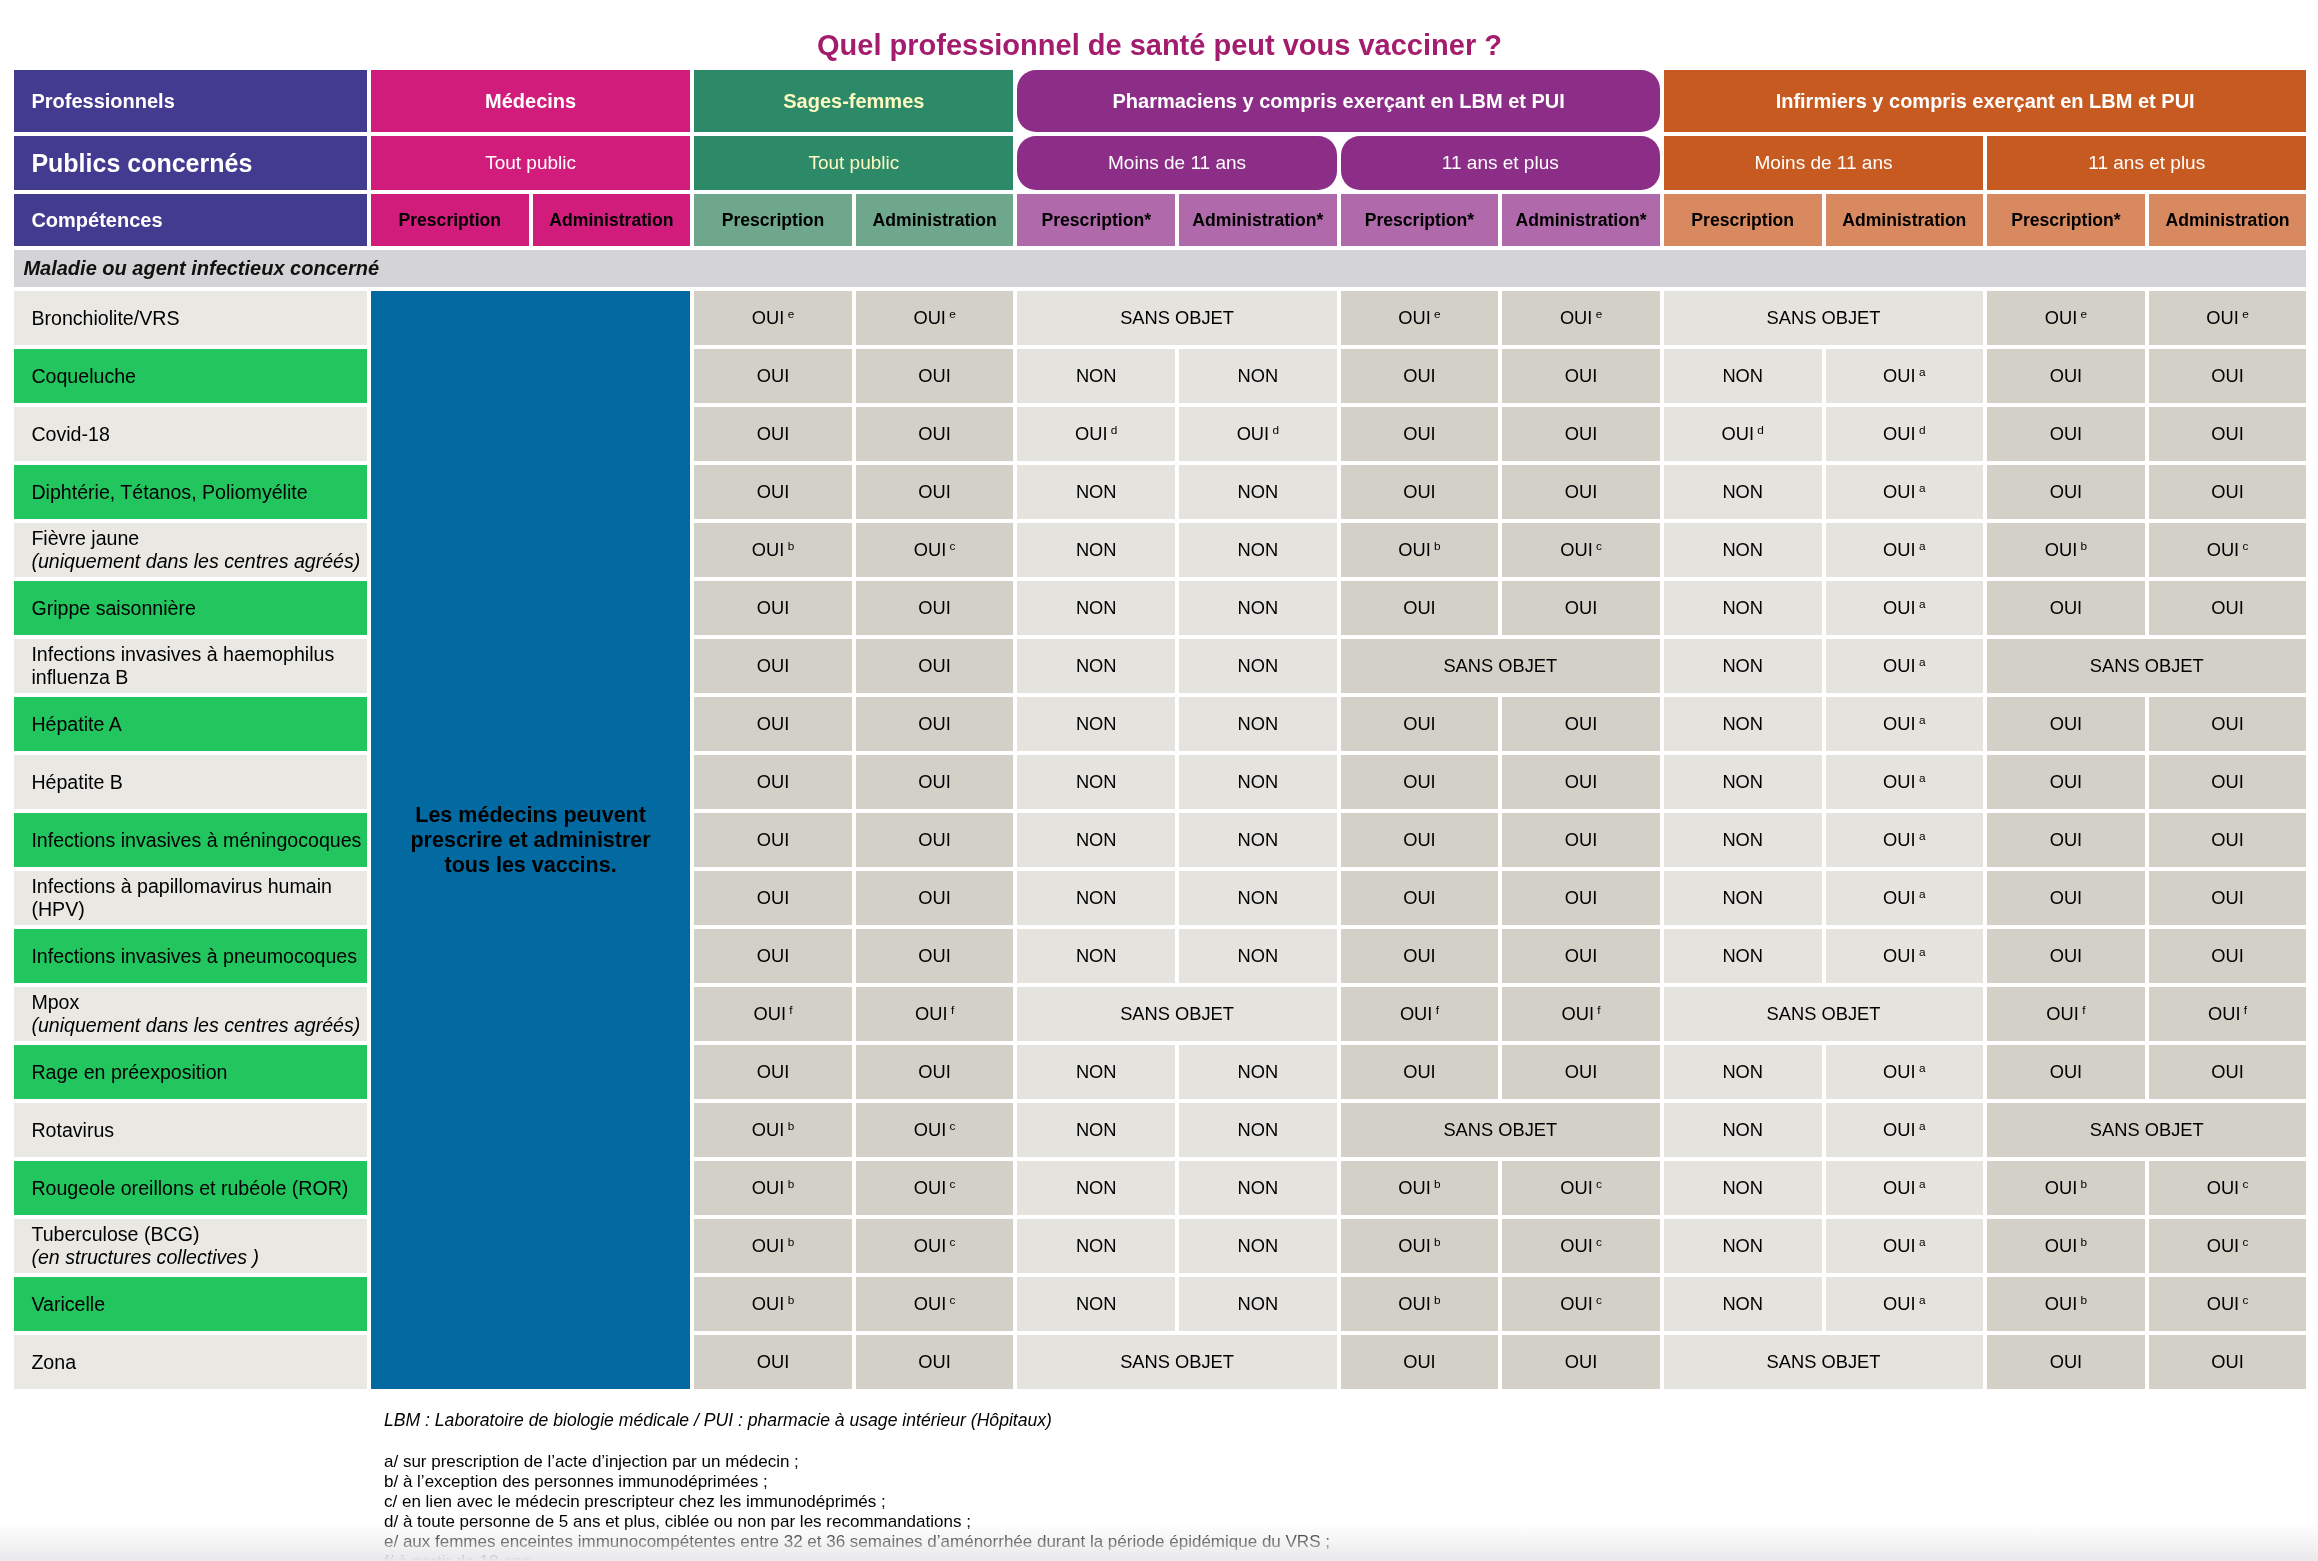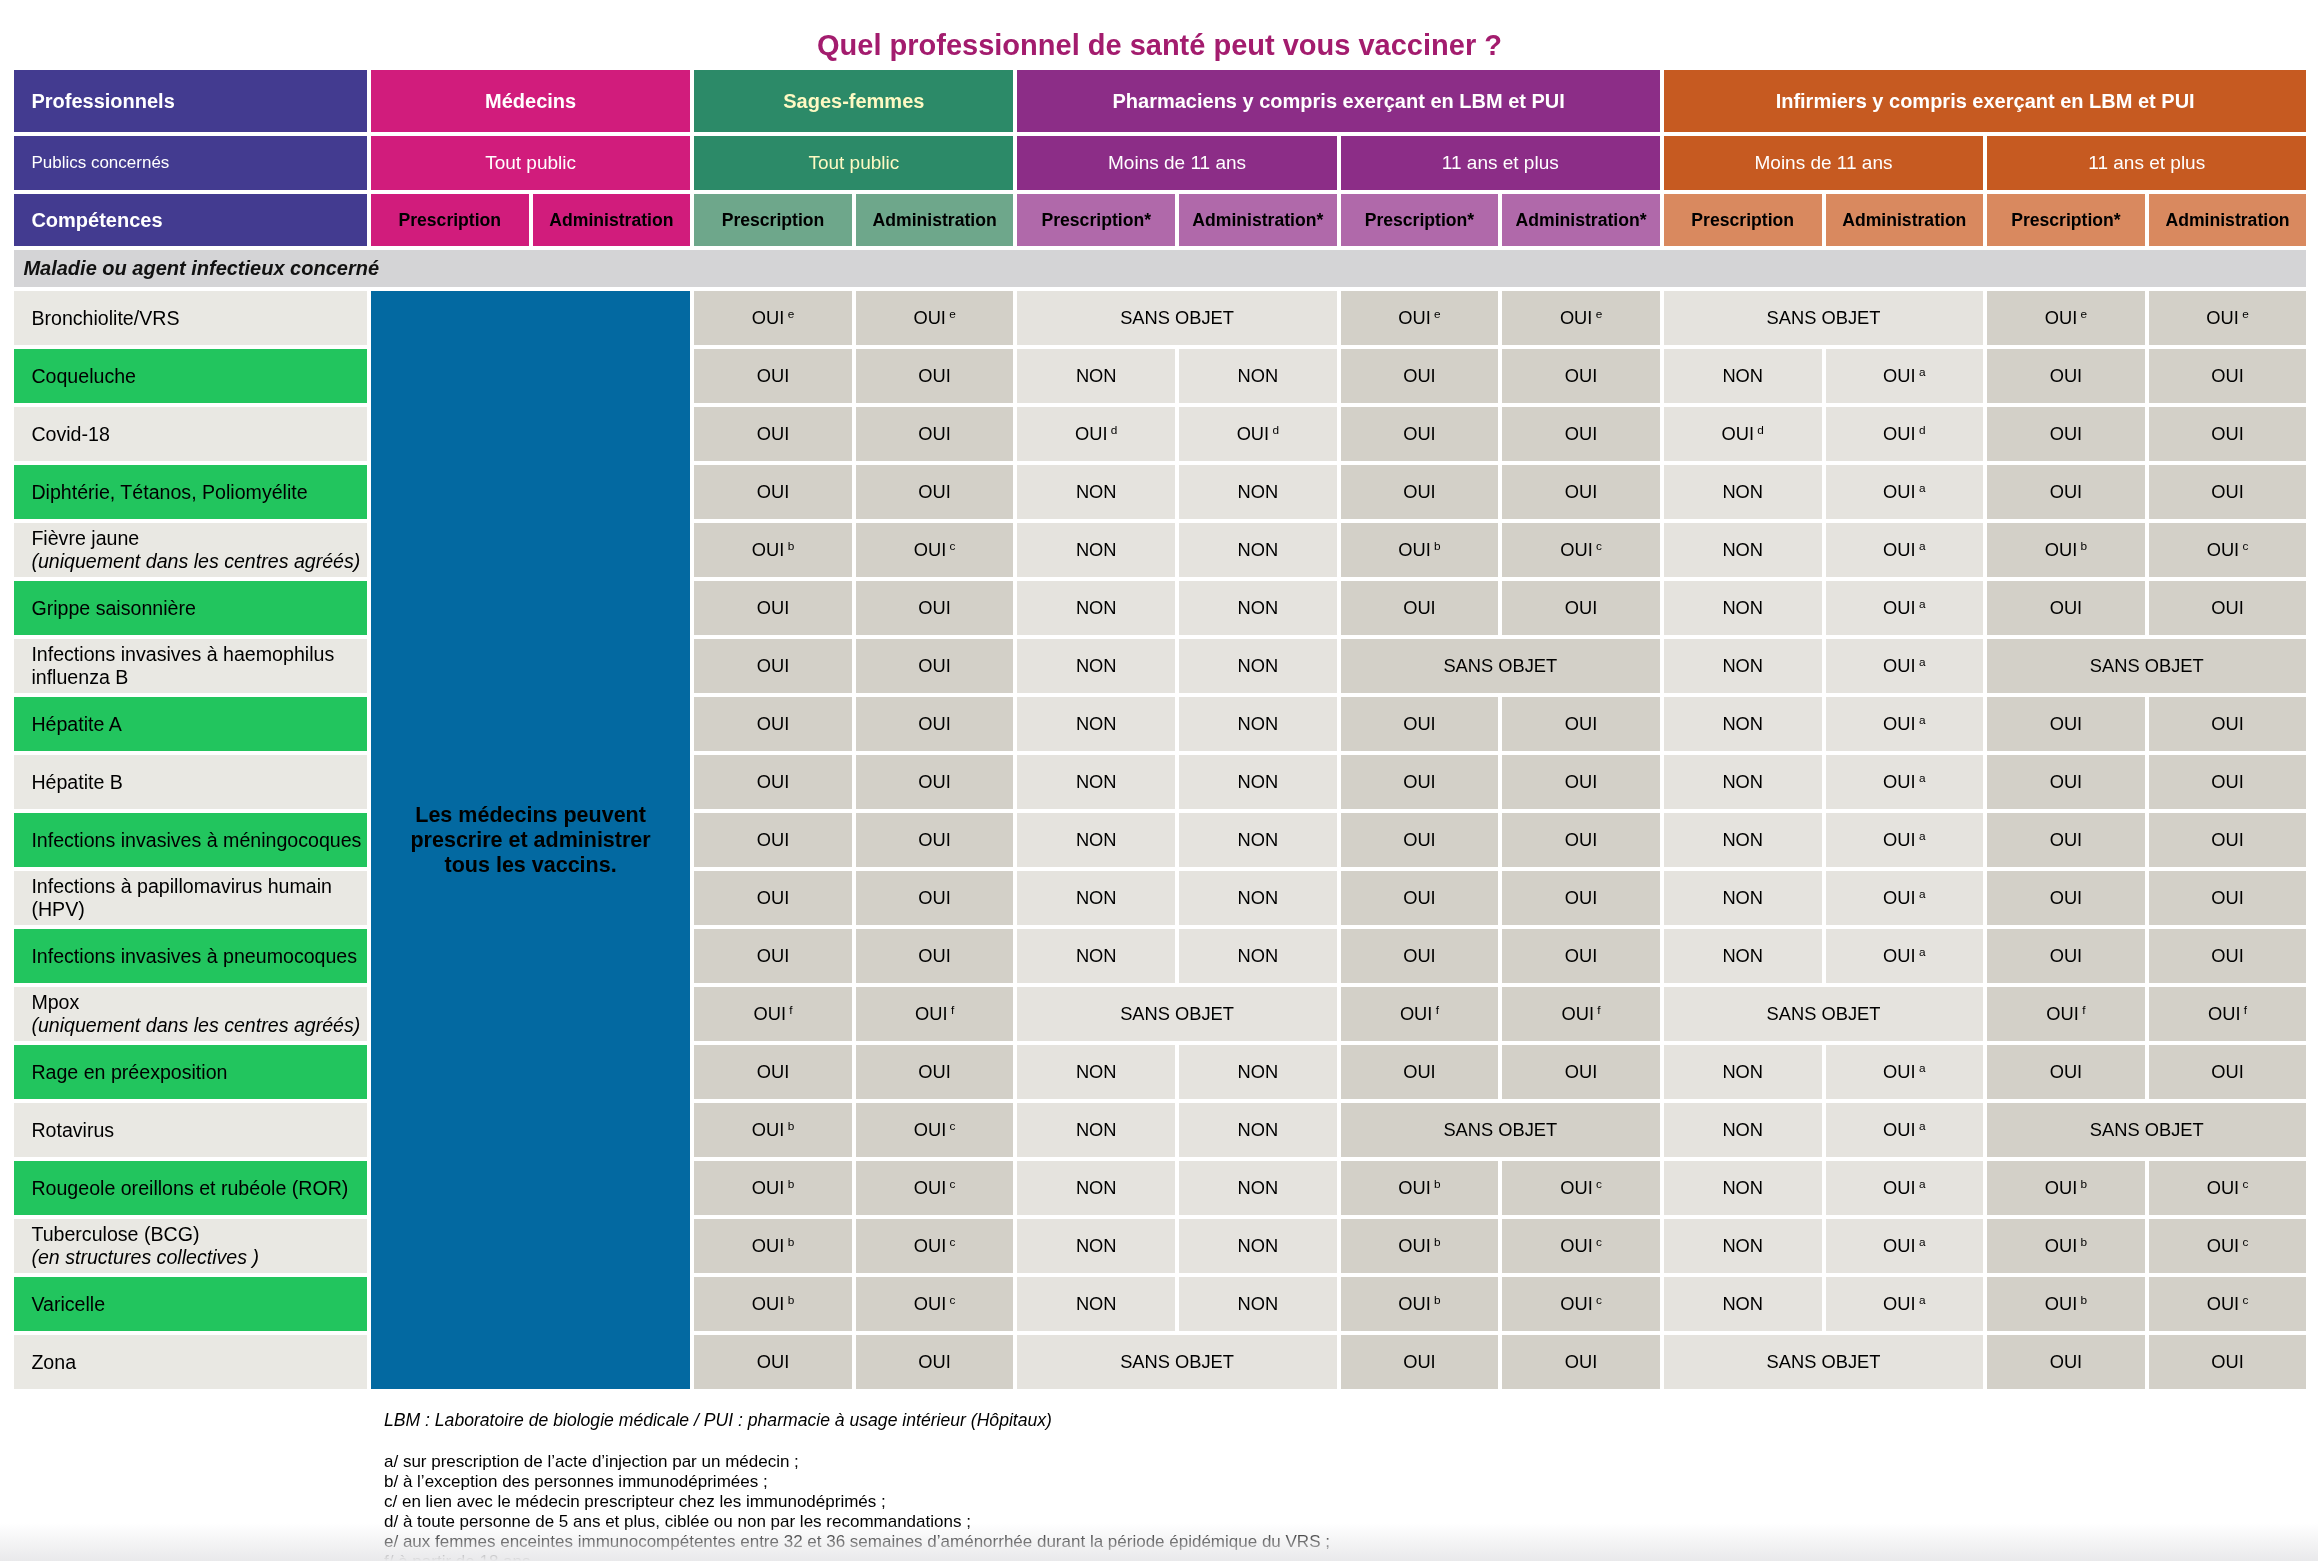--- a/index.html
+++ b/index.html
@@ -15,29 +15,29 @@
   table.vax{
     border-collapse:separate;border-spacing:4.6px;
     table-layout:fixed;margin-left:10.4px;margin-top:1.3px;
     width:2300px;
   }
   td{vertical-align:middle;text-align:center;overflow:hidden;}
   
   .h-left{background:#433b90;color:#fff;text-align:left;padding-left:17px;font-weight:bold;font-size:20px;}
   .g-med{background:#d11c7c;color:#fff;}
   .g-sf{background:#2c8a68;color:#fef9c3;}
-  .g-ph{background:#8c2d87;color:#fff;}
+  .g-ph{background:#8c2d87;color:#fff;border-radius:19px;}
   .g-inf{background:#c65a21;color:#fff;}
   .l-med{background:#d11c7c;color:#000;}
   .l-sf{background:#6ea78b;color:#000;}
   .l-ph{background:#b069aa;color:#000;}
   .l-inf{background:#d9895f;color:#000;}
   .hrow1 td{height:60px;font-size:20px;font-weight:bold;}
   .hrow2 td{height:52px;font-size:19px;font-weight:normal;}
-  .hrow2 td.h-left{font-weight:normal;font-size:17px;}
+  .hrow2 td.h-left{font-weight:bold;font-size:25px;}
   .hrow3 td{height:50px;font-size:17.6px;font-weight:bold;}
   .hrow3 td.h-left{font-size:20px;}
   
   .section td{
     background:#d4d4d6;height:35px;text-align:left;padding-left:9px;
     font-size:20px;font-weight:bold;font-style:italic;color:#111;
   }
   
   .drow td{height:52px;font-size:18.3px;}
   td.lab{text-align:left;padding-left:17px;font-size:19.6px;}

